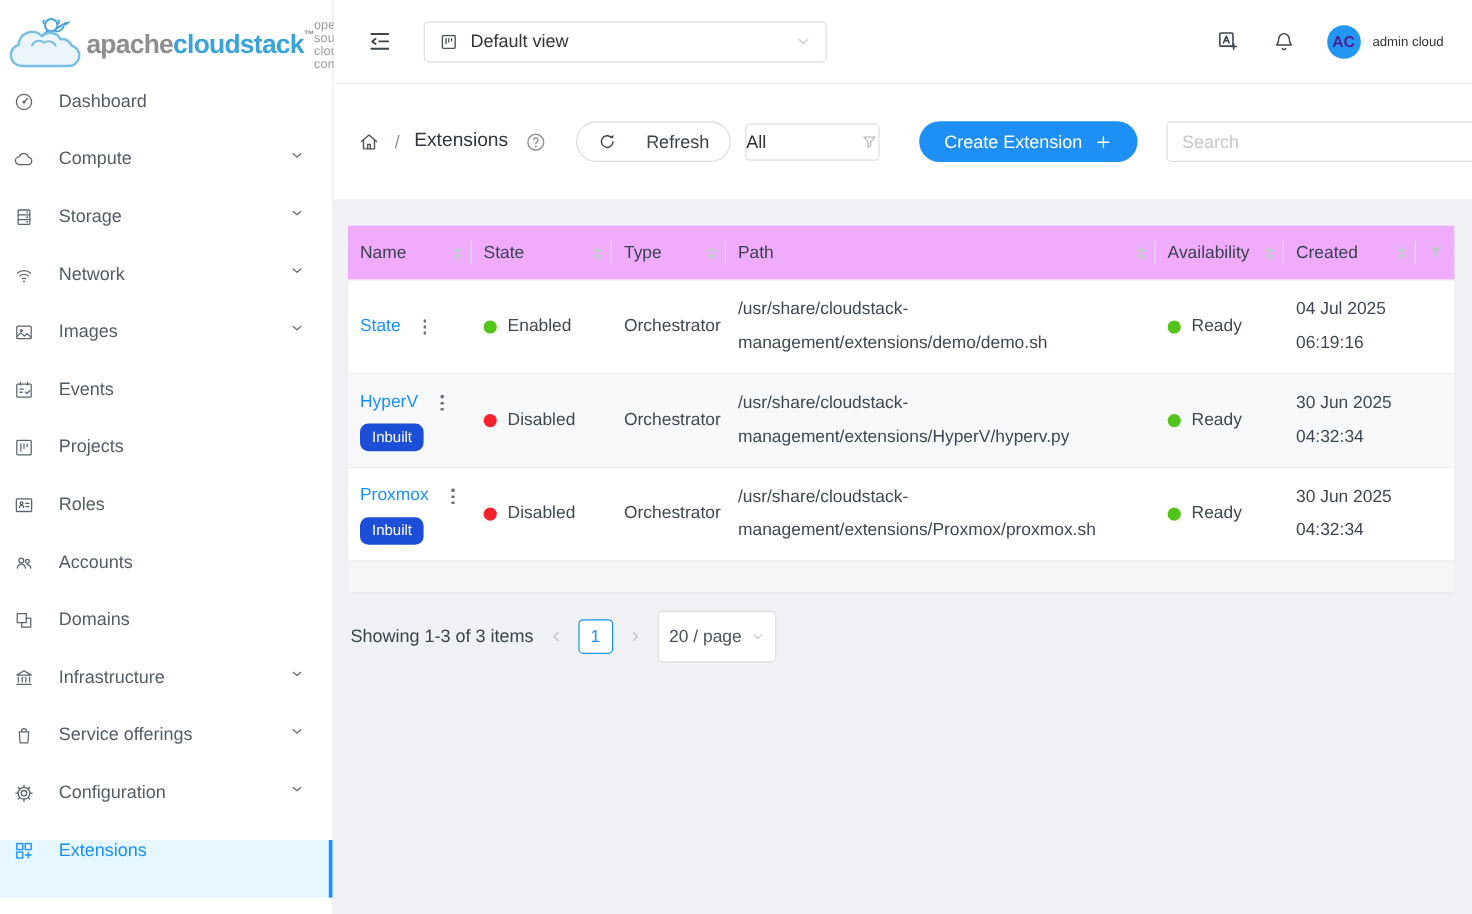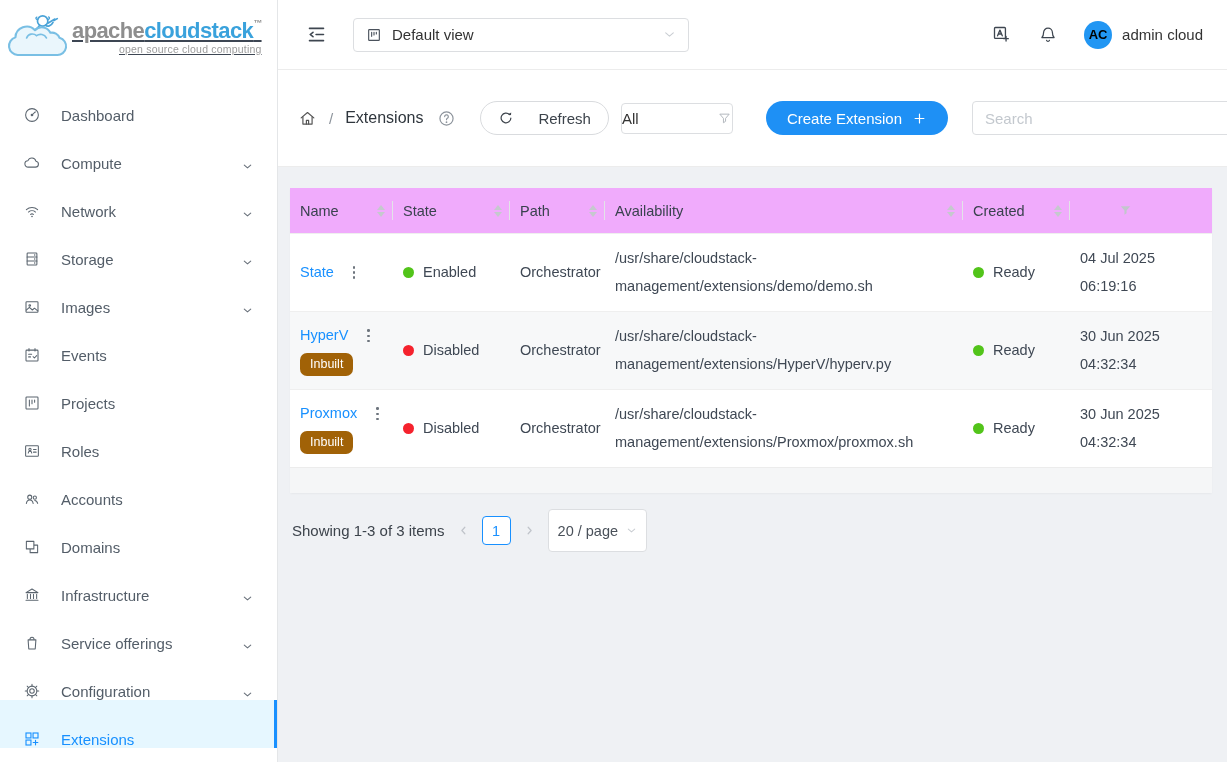--- a/index.html
+++ b/index.html
@@ -3,51 +3,51 @@
 <meta charset="utf-8">
 <style>
   * { box-sizing: border-box; margin: 0; padding: 0; }
   html, body { width: 1227px; height: 762px; overflow: hidden; }
   body { font-family: "Liberation Sans", sans-serif; background: #fff; color: #3d4653; }
   .app { display: flex; width: 1227px; height: 762px; }
 
   
   .sidebar { width: 278px; flex-shrink: 0; background: #fff; border-right: 1px solid #e4e6e8; display: flex; flex-direction: column; }
   .logo-area { height: 70px; display: flex; align-items: center; padding: 4px 6px 0 4px; gap: 2px; }
-  .logo-text { display: flex; flex-direction: column; align-items: flex-end; line-height: 1.05; text-decoration: underline; }
+  .logo-text { display: flex; flex-direction: row; align-items: center; line-height: 1.05; }
   .wordmark { font-size: 22px; font-weight: bold; letter-spacing: -0.6px; white-space: nowrap; }
   .wm-gray { color: #8e8e8e; }
   .wm-blue { color: #3aa2dc; }
   .wm-tm { font-size: 9px; color: #8e8e8e; vertical-align: top; }
   .logo-sub { font-size: 10.5px; color: #9b9b9b; margin-top: 2px; letter-spacing: 0.2px; }
 
   .menu { padding-top: 6px; flex: 1; }
-  .menu-item { height: 48px; display: flex; align-items: flex-end; padding: 0 24px 0 22px; gap: 19px;
+  .menu-item { height: 48px; display: flex; align-items: flex-start; padding: 0 24px 0 10px; gap: 19px;
                color: #535d68; font-size: 15px; cursor: pointer; position: relative; }
   .menu-item .mi-icon { width: 20px; display: flex; align-items: center; justify-content: center; color: #5b656f; }
   .menu-item .mi-label { flex: 1; }
   .menu-item .mi-chev { color: #68707a; display: flex; }
   .menu-item.active { background: #e6f7ff; color: #1890ff; }
   .menu-item.active .mi-icon { color: #1890ff; }
   .menu-item.active::after { content: ""; position: absolute; right: 0; top: 0; bottom: 0; width: 3px; background: #1890ff; }
 
   
   .main { flex: 1; min-width: 0; display: flex; flex-direction: column; }
 
   .topbar { height: 70px; background: #fff; border-bottom: 1px solid #ececec; display: flex; align-items: center; padding: 0 24px 0 28px; flex-shrink: 0; }
   .fold-btn { color: #3e4650; display: flex; cursor: pointer; }
   .view-select { margin-left: 26px; width: 336px; height: 34px; border: 1px solid #dcdee1; border-radius: 4px;
                  display: flex; align-items: center; padding: 0 12px; gap: 10px; font-size: 15px; color: #333; cursor: pointer; background:#fff;}
   .view-select .vs-chev { margin-left: auto; color: #c9cdd2; display: flex; }
   .topbar-right { margin-left: auto; display: flex; align-items: center; gap: 26px; }
   .tb-icon { color: #3e4650; display: flex; cursor: pointer; }
   .user-chip { display: flex; align-items: center; gap: 10px; cursor: pointer; }
-  .avatar { width: 28px; height: 28px; border-radius: 50%; background: #2196f3; color: #000000; font-size: 13px;
+  .avatar { width: 28px; height: 28px; border-radius: 50%; background: #2196f3; color: #4c1d95; font-size: 13px;
             display: flex; align-items: center; justify-content: center; font-weight: bold; }
-  .user-name { font-size: 15px; color: #333; }
+  .user-name { font-size: 11px; color: #333; }
 
   
   .subheader { height: 97px; background: #fff; border-bottom: 1px solid #ececec; display: flex; align-items: center;
                padding: 0 0 0 20px; gap: 12px; flex-shrink: 0; overflow: hidden; }
   .crumb-home { color: #555; display: flex; cursor: pointer; }
   .crumb-sep { color: #8c939b; font-size: 15px; }
   .crumb-current { font-size: 16px; color: #2f363d; }
   .help-icon { color: #8c939b; display: flex; cursor: pointer; margin-left: 2px; }
   .refresh-btn { margin-left: 12px; height: 34px; border: 1px solid #d9dbde; border-radius: 17px; background: #fff;
                  display: flex; align-items: center; gap: 24px; padding: 0 17px; font-size: 15px; color: #3c434b; cursor: pointer; }
@@ -77,21 +77,21 @@
   .th-funnel { justify-content: center; color: #c2c6cc; padding: 0; }
 
   .tr { min-height: 78px; border-top: 1px solid #efefef; }
   .tr.alt { background: #f7f8f9; }
   .td { display: flex; align-items: center; padding: 8px 8px 8px 10px; font-size: 14.5px; color: #3f4854; line-height: 1.9; }
   .name-wrap { display: flex; flex-direction: column; gap: 7px; line-height: 1.2; }
   .name-line { display: flex; align-items: center; gap: 15px; }
   .row-link { color: #1890ff; text-decoration: none; font-size: 14.5px; cursor: pointer; }
   .kebab { display: flex; flex-direction: column; gap: 2.5px; cursor: pointer; padding: 4px; }
   .kebab i { width: 2.6px; height: 2.6px; border-radius: 50%; background: #6d747d; }
-  .badge { background: #a16207; color: #fff; font-size: 12.5px; padding: 3px 10px; border-radius: 7px; width: fit-content; line-height: 1.3; }
+  .badge { background: #1d4ed8; color: #fff; font-size: 12.5px; padding: 3px 10px; border-radius: 7px; width: fit-content; line-height: 1.3; }
   .dot { width: 11px; height: 11px; border-radius: 50%; flex-shrink: 0; margin-right: 9px; }
   .path-cell { word-break: normal; overflow-wrap: break-word; min-width: 0; }
   .card-footer { height: 26px; background: #f5f6f7; border-top: 1px solid #ececec; }
 
   
   .pagination { margin-top: 16px; display: flex; align-items: center; gap: 9px; padding-left: 2px; font-size: 15px; color: #3c434b; }
   .pg-arrow { color: #c0c4ca; display: flex; cursor: pointer; padding: 0 3px; }
   .pg-page { width: 29px; height: 29px; border: 1px solid #1890ff; border-radius: 4px; background: #fff; color: #1890ff;
              font-size: 14.5px; display: flex; align-items: center; justify-content: center; cursor: pointer; }
   .pg-size { height: 43px; border: 1px solid #dcdee1; border-radius: 4px; background: #fff; display: flex; align-items: center;
@@ -147,43 +147,43 @@
         <span class="mi-chev">
           <svg width="11" height="11" viewBox="0 0 24 24" stroke="currentColor" stroke-width="2.4" fill="none" stroke-linecap="round" stroke-linejoin="round">
               <path d="M5 9l7 6 7-6"></path>
             </svg>
           </span>
       </div>
 
       <div class="menu-item">
         <span class="mi-icon">
           <svg width="18" height="18" viewBox="0 0 24 24" stroke="currentColor" stroke-width="1.4" fill="none" stroke-linecap="round">
+            <rect x="5.5" y="4" width="13" height="16" rx="1"></rect>
+              <path d="M5.5 9.3h13M5.5 14.6h13"></path>
+            <path d="M15.6 6.7h.01M15.6 12h.01M15.6 17.3h.01" stroke-width="2"></path>
+          </svg>
+          </span>
+        <span class="mi-label">Storage</span>
+        <span class="mi-chev">
+          <svg width="11" height="11" viewBox="0 0 24 24" stroke="currentColor" stroke-width="2.4" fill="none" stroke-linecap="round" stroke-linejoin="round">
+              <path d="M5 9l7 6 7-6"></path>
+            </svg>
+          </span>
+      </div>
+
+      <div class="menu-item">
+        <span class="mi-icon">
+          <svg width="18" height="18" viewBox="0 0 24 24" stroke="currentColor" stroke-width="1.4" fill="none" stroke-linecap="round">
             <path d="M4.5 10.2a11 11 0 0 1 15 0"></path>
               <path d="M7.3 13.4a7 7 0 0 1 9.4 0"></path>
               <path d="M10.1 16.5a3.2 3.2 0 0 1 3.8 0"></path>
               <path d="M12 19.3h.01" stroke-width="2.2"></path>
           </svg>
           </span>
         <span class="mi-label">Network</span>
-        <span class="mi-chev">
-          <svg width="11" height="11" viewBox="0 0 24 24" stroke="currentColor" stroke-width="2.4" fill="none" stroke-linecap="round" stroke-linejoin="round">
-              <path d="M5 9l7 6 7-6"></path>
-            </svg>
-          </span>
-      </div>
-
-      <div class="menu-item">
-        <span class="mi-icon">
-          <svg width="18" height="18" viewBox="0 0 24 24" stroke="currentColor" stroke-width="1.4" fill="none" stroke-linecap="round">
-            <rect x="5.5" y="4" width="13" height="16" rx="1"></rect>
-              <path d="M5.5 9.3h13M5.5 14.6h13"></path>
-            <path d="M15.6 6.7h.01M15.6 12h.01M15.6 17.3h.01" stroke-width="2"></path>
-          </svg>
-          </span>
-        <span class="mi-label">Storage</span>
         <span class="mi-chev">
           <svg width="11" height="11" viewBox="0 0 24 24" stroke="currentColor" stroke-width="2.4" fill="none" stroke-linecap="round" stroke-linejoin="round">
               <path d="M5 9l7 6 7-6"></path>
             </svg>
           </span>
       </div>
 
       <div class="menu-item">
         <span class="mi-icon">
           <svg width="18" height="18" viewBox="0 0 24 24" stroke="currentColor" stroke-width="1.4" fill="none" stroke-linejoin="round">
@@ -427,20 +427,27 @@
               </span>
           </div>
           <div class="th">
             <span>State</span>
             <span class="sorter">
                 <i class="caret-up"></i>
                 <i class="caret-dn"></i>
               </span>
           </div>
           <div class="th">
+            <span>Type</span>
+            <span class="sorter">
+                <i class="caret-up"></i>
+                <i class="caret-dn"></i>
+              </span>
+          </div>
+          <div class="th">
             <span>Path</span>
             <span class="sorter">
                 <i class="caret-up"></i>
                 <i class="caret-dn"></i>
               </span>
           </div>
           <div class="th">
             <span>Availability</span>
             <span class="sorter">
                 <i class="caret-up"></i>

